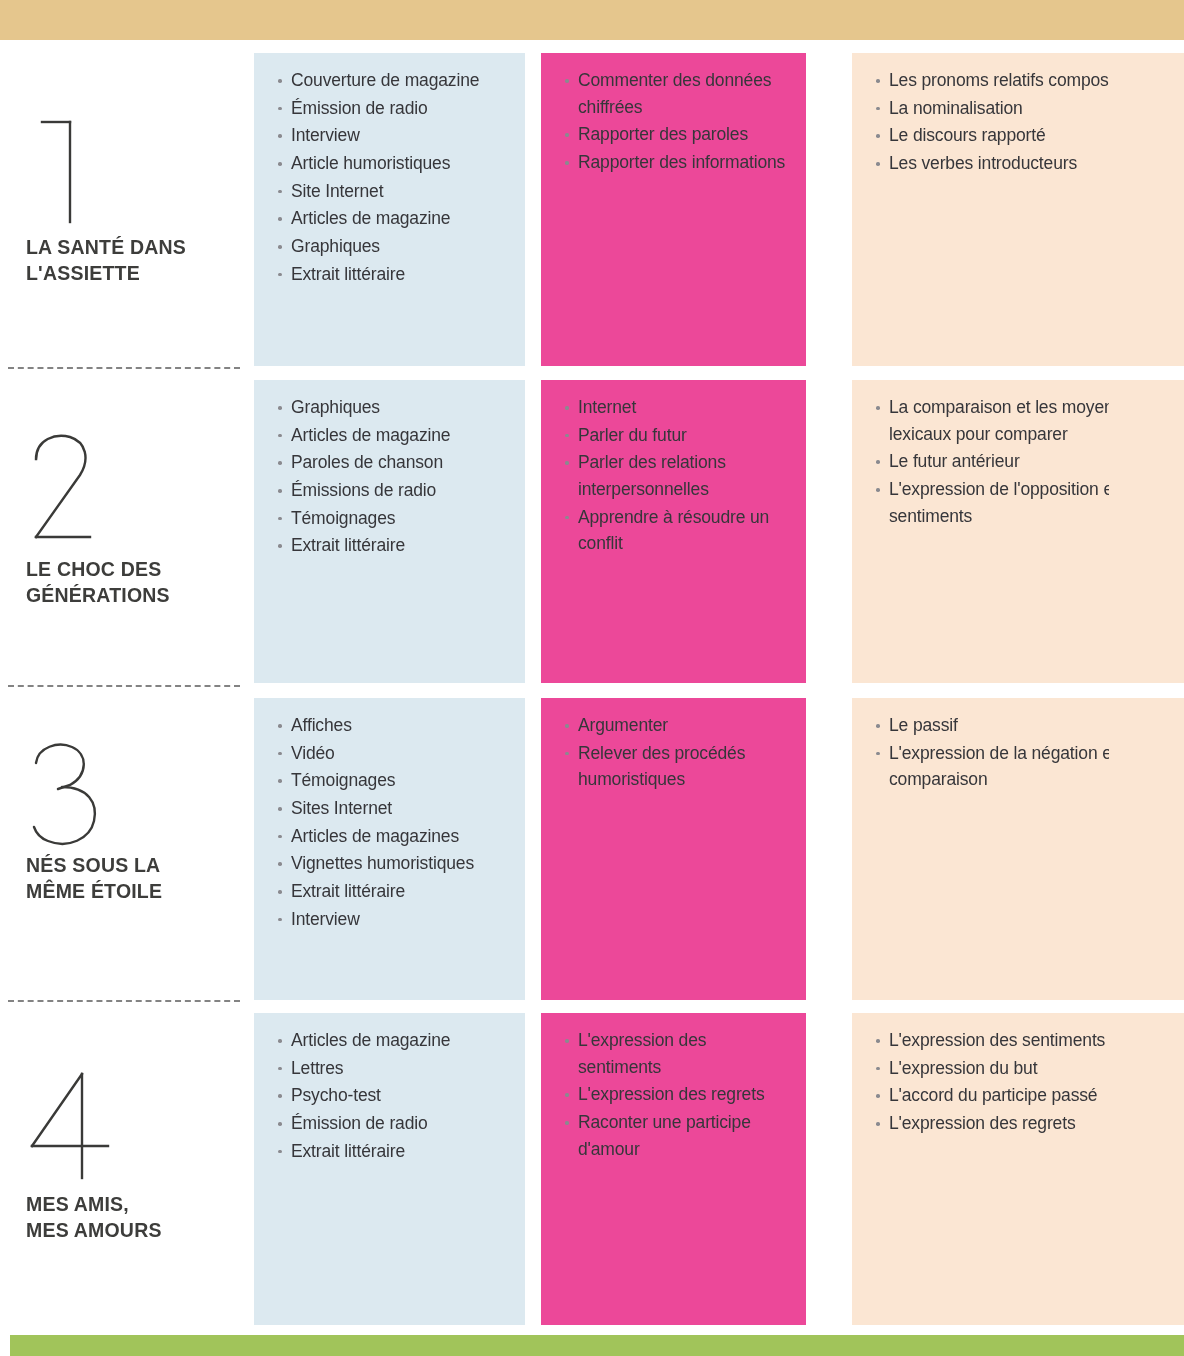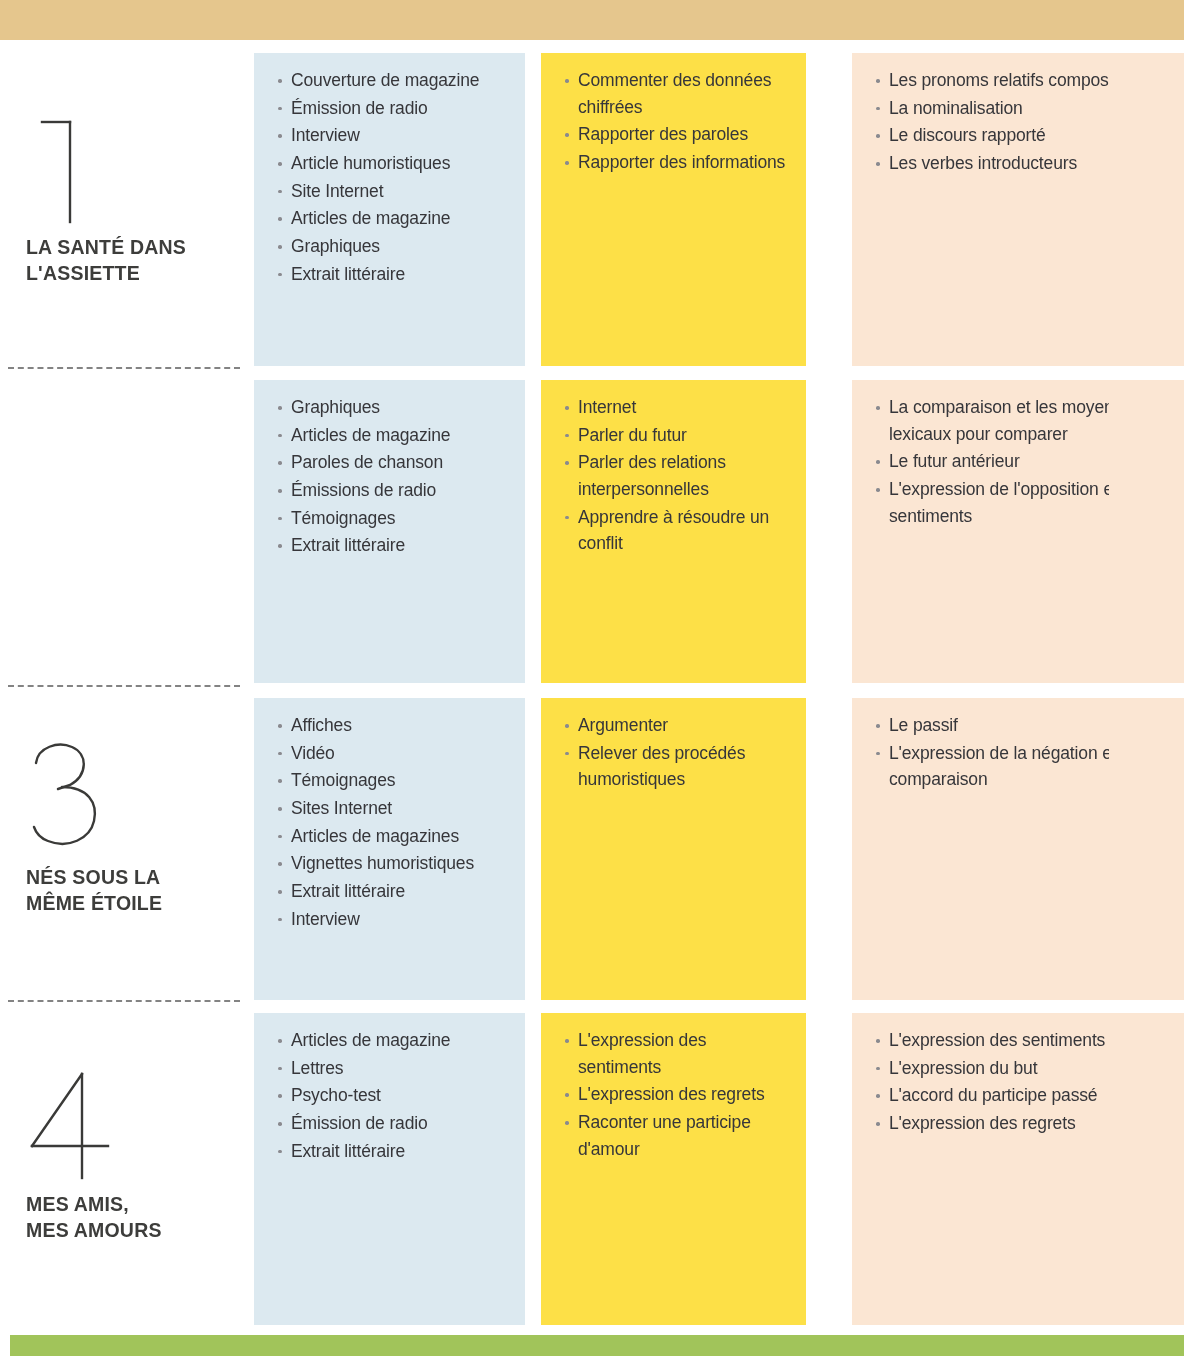--- a/index.html
+++ b/index.html
@@ -91,21 +91,21 @@
     white-space: pre-line;
   }
 
   
   .panel {
     position: absolute;
     top: 13px;
     padding: 14px 16px 14px 24px;
   }
   .panel.c1 { left: 254px; width: 271px; background: #dce9f0; }
-  .panel.c2 { left: 541px; width: 265px; background: #fde047; }
+  .panel.c2 { left: 541px; width: 265px; background: #ec4899; }
   .panel.c3 { left: 822px; width: 300px; background: #fbe6d3; margin-left: 30px; }
   .panel.c4 { left: 1109px; width: 75px;  background: #fbe6d3; }
 
   .row-1 .panel { height: 313px; }
   .row-2 .panel { height: 303px; }
   .row-3 .panel { height: 302px; }
   .row-4 .panel { height: 312px; }
 
   ul.items {
     margin: 0;
@@ -182,20 +182,30 @@
       </ul>
     </div>
 
     <div class="panel c4">
       <ul class="items"></ul>
     </div>
   </div>
 
   <div class="row row-2">
     <div class="row-sep"></div>
+    <div class="unit-cell">
+      <svg class="unit-number-svg" style="top:62px" width="120" height="115" viewBox="0 0 120 115">
+        <g fill="none" stroke="#3a3a38" stroke-width="2.4" stroke-linecap="square">
+          <path d="M12 30 C12 10, 32 4, 46 8 C62 13, 66 30, 56 46 L12 108"></path>
+          <path d="M12 108 H66"></path>
+        </g>
+      </svg>
+      <div class="unit-title" style="top:190px">LE CHOC DES
+GÉNÉRATIONS</div>
+    </div>
 
     <div class="panel c1">
       <ul class="items">
         <li>Graphiques</li>
         <li>Articles de magazine</li>
         <li>Paroles de chanson</li>
         <li>Émissions de radio</li>
         <li>Témoignages</li>
         <li>Extrait littéraire</li>
       </ul>
@@ -225,21 +235,21 @@
 
   <div class="row row-3">
     <div class="row-sep"></div>
     <div class="unit-cell">
       <svg class="unit-number-svg" style="top:52px" width="120" height="115" viewBox="0 0 120 115">
         <g fill="none" stroke="#3a3a38" stroke-width="2.4" stroke-linecap="round">
           <path d="M12 26 C14 10, 34 4, 48 10 C64 17, 64 38, 46 48 L34 52"></path>
           <path d="M38 50 C64 50, 74 66, 70 84 C66 102, 44 112, 24 104 C16 101, 12 96, 10 90"></path>
         </g>
       </svg>
-      <div class="unit-title" style="top:180px">NÉS SOUS LA
+      <div class="unit-title" style="top:168px">NÉS SOUS LA
 MÊME ÉTOILE</div>
     </div>
 
     <div class="panel c1">
       <ul class="items">
         <li>Affiches</li>
         <li>Vidéo</li>
         <li>Témoignages</li>
         <li>Sites Internet</li>
         <li>Articles de magazines</li>

